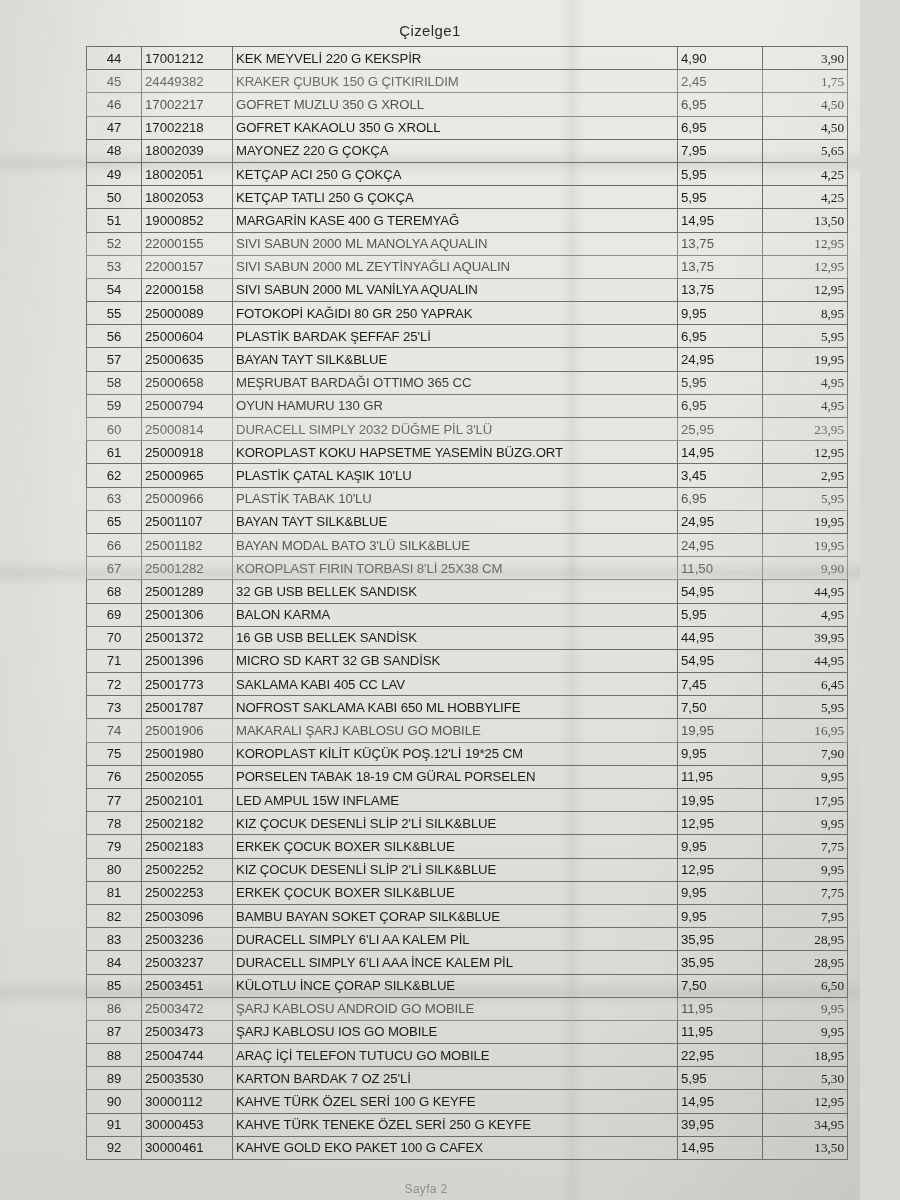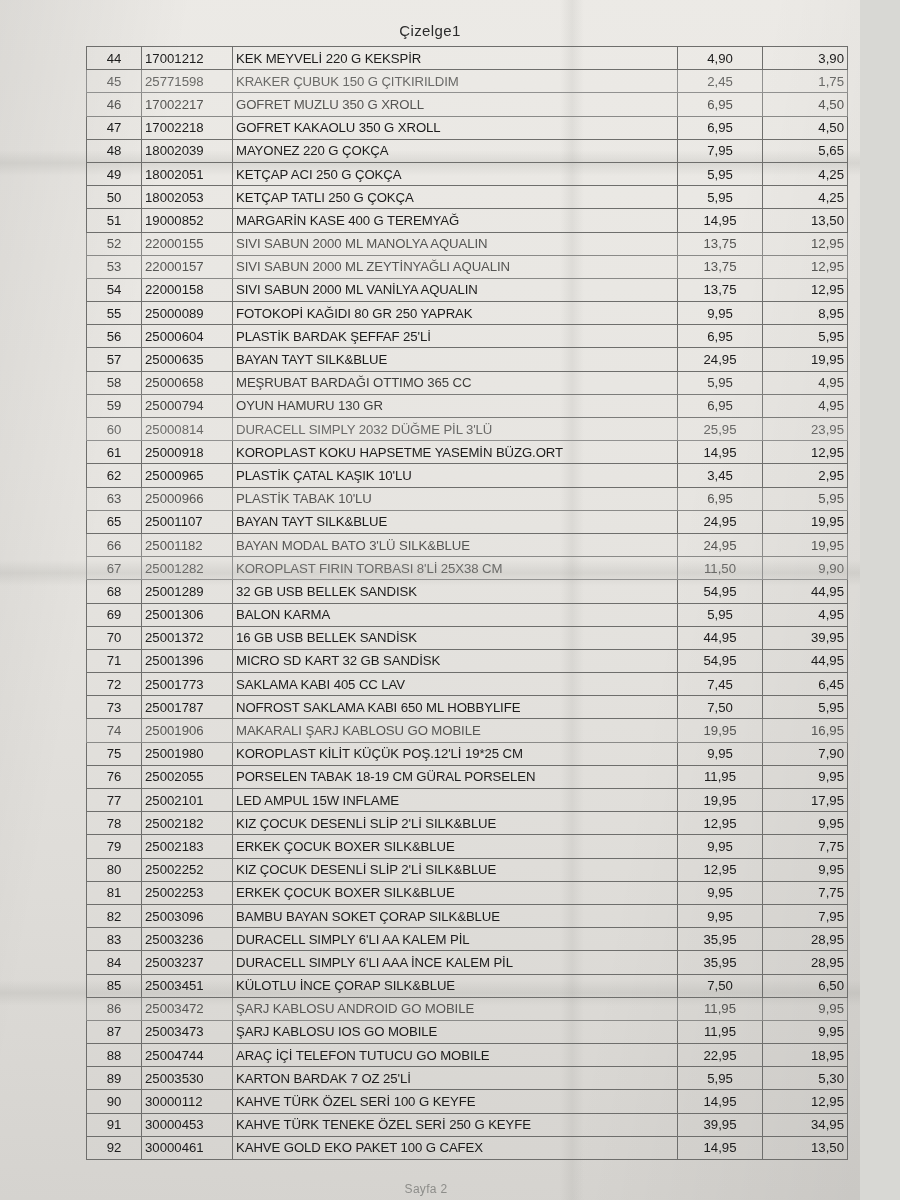--- a/index.html
+++ b/index.html
@@ -93,27 +93,28 @@
     font-size: 12.6px;
   }
   td.c-name {
     width: 438px;
     text-align: left;
     font-size: 13.4px;
     letter-spacing: -0.1px;
   }
   td.c-p1 {
     width: 78px;
-    text-align: center;
+    text-align: left;
     padding-right: 7px;
   }
   td.c-p2 {
     width: 78px;
     text-align: right;
     padding-right: 9px;
+    font-family: Liberation Serif, serif;
   }
   
   tr.fade-a td { color: #555553; border-color: #8a8a88; }
   tr.fade-b td { color: #3d3d3b; border-color: #7c7c7a; }
   tr.fade-c td { color: #6a6a68; border-color: #919190; margin-left: 9px; }
 </style>
 </head>
 <body>
 
 <div class="sheet">
@@ -129,21 +130,21 @@
       <tbody id="table-body">
           <tr>
             <td class="c-no">44</td>
             <td class="c-code">17001212</td>
             <td class="c-name">KEK MEYVELİ 220 G KEKSPİR</td>
             <td class="c-p1">4,90</td>
             <td class="c-p2">3,90</td>
           </tr>
           <tr class="fade-c">
             <td class="c-no">45</td>
-            <td class="c-code">25771598</td>
+            <td class="c-code">24449382</td>
             <td class="c-name">KRAKER ÇUBUK 150 G ÇITKIRILDIM</td>
             <td class="c-p1">2,45</td>
             <td class="c-p2">1,75</td>
           </tr>
           <tr class="fade-a">
             <td class="c-no">46</td>
             <td class="c-code">17002217</td>
             <td class="c-name">GOFRET MUZLU 350 G XROLL</td>
             <td class="c-p1">6,95</td>
             <td class="c-p2">4,50</td>

